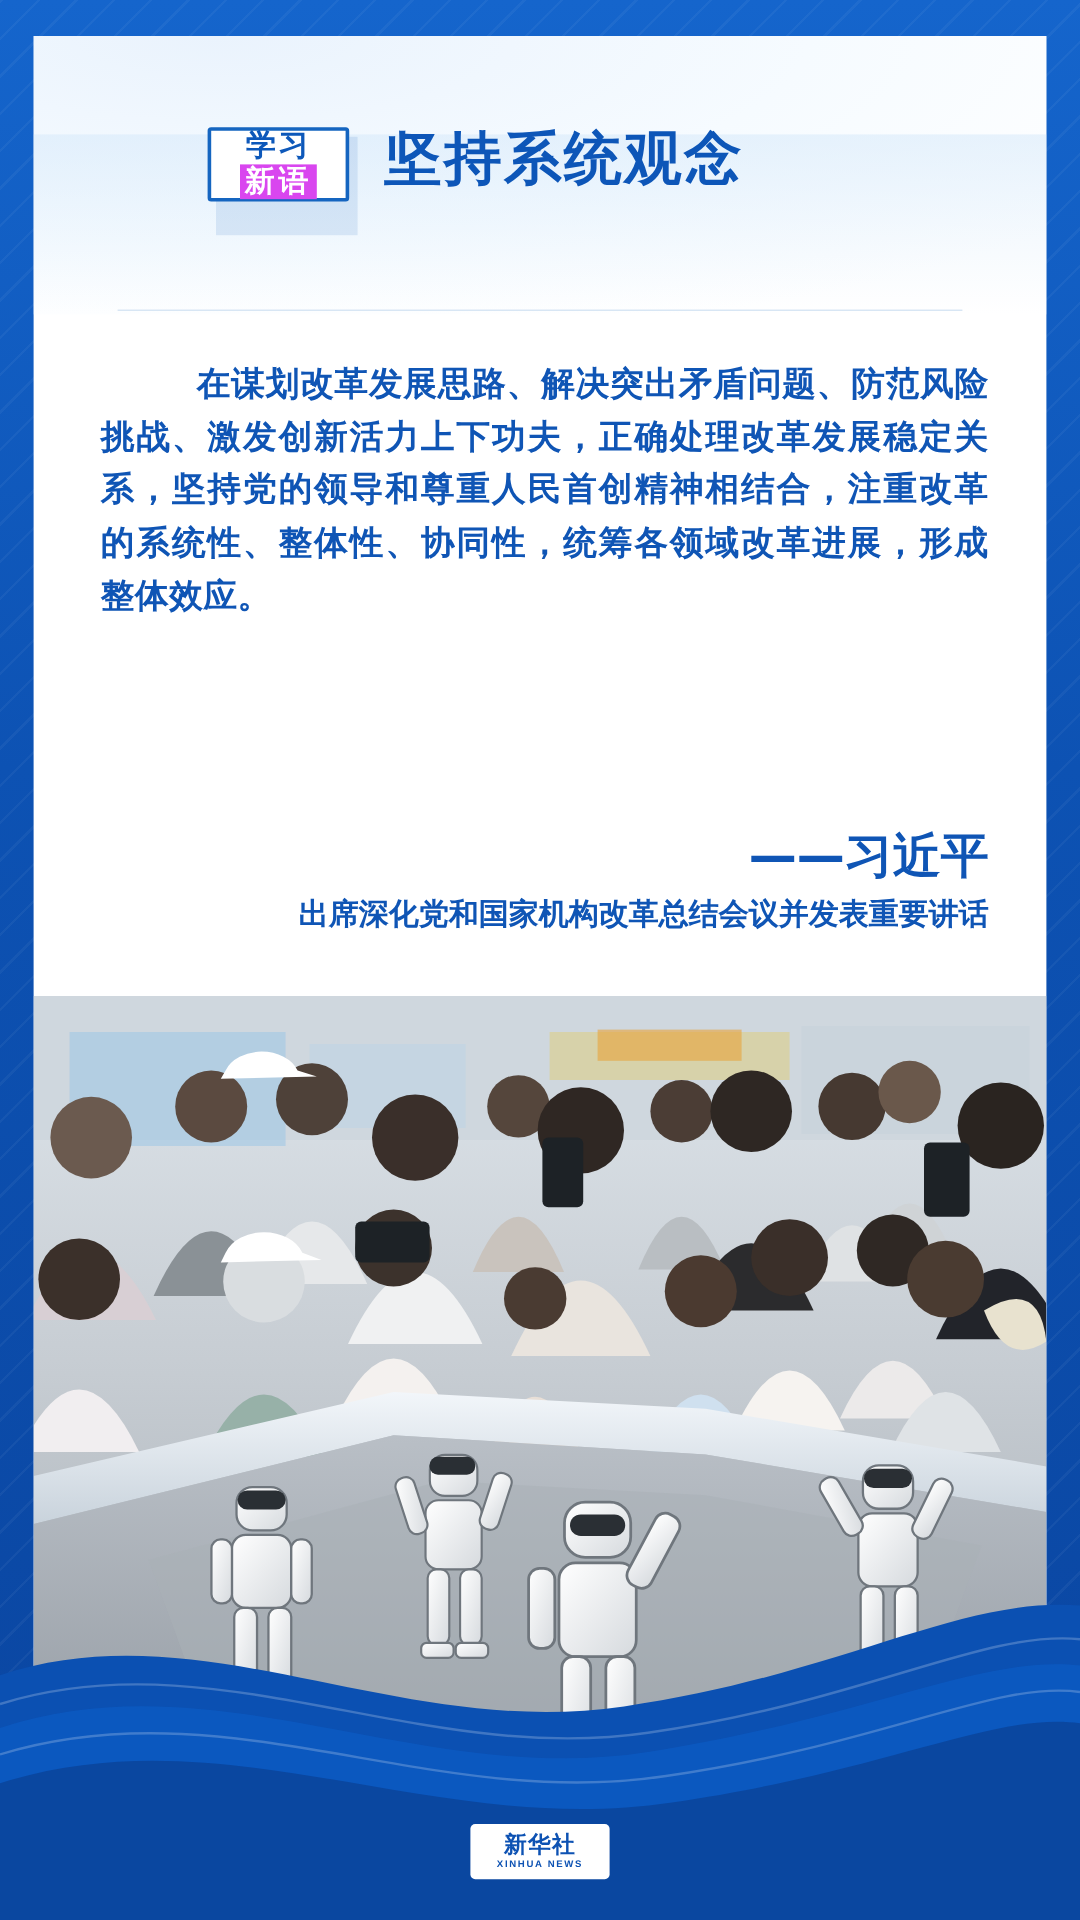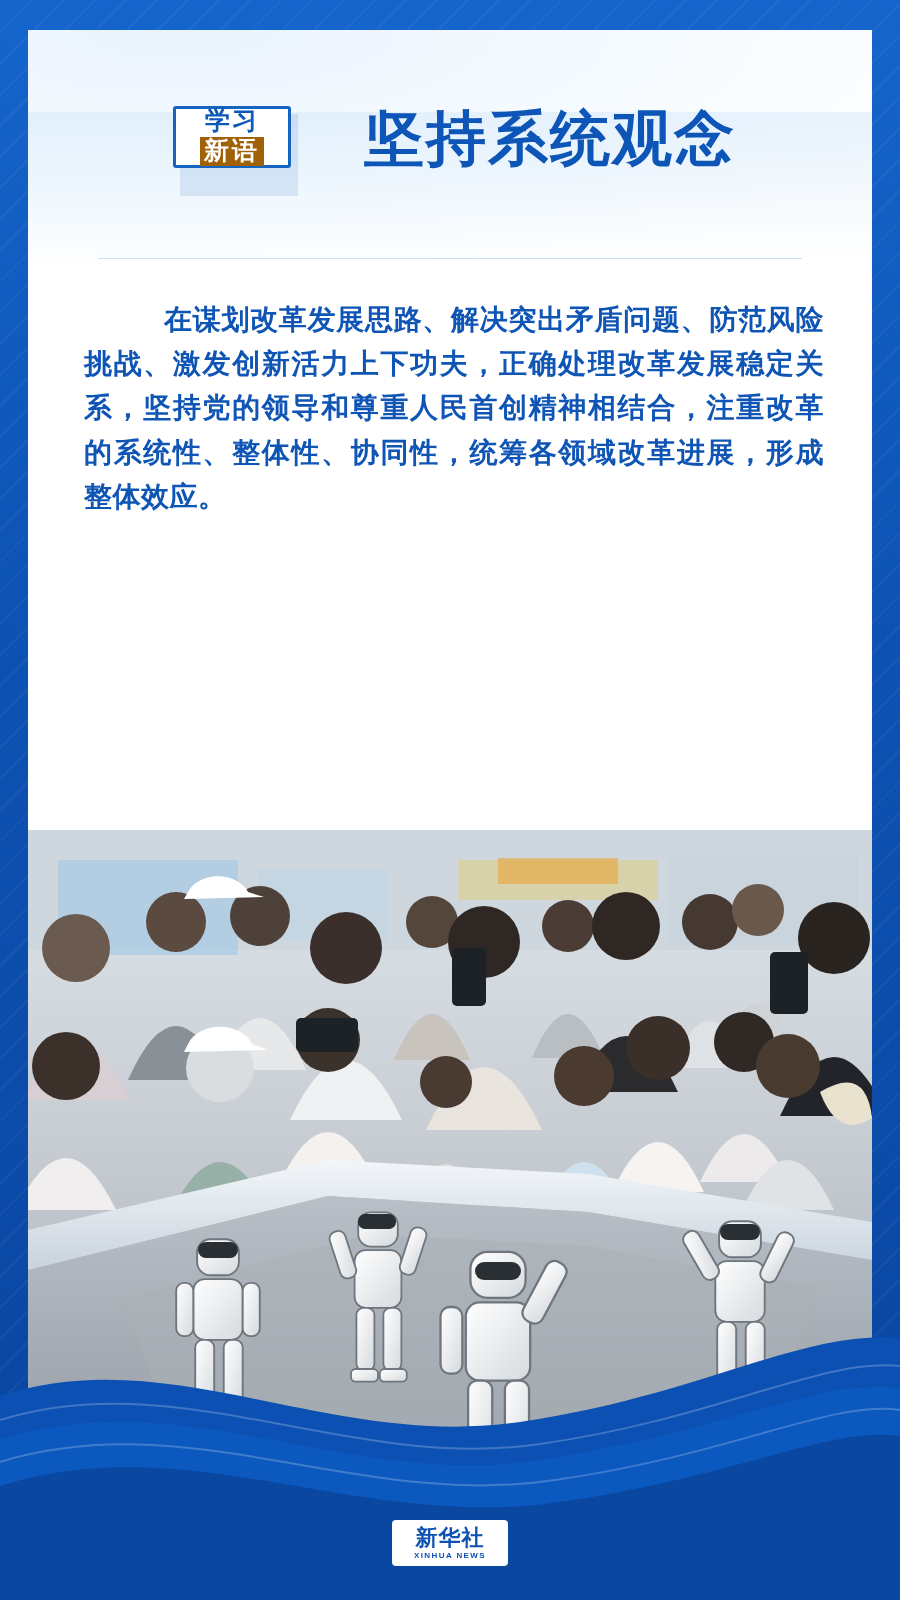--- a/index.html
+++ b/index.html
@@ -77,49 +77,48 @@
   }
   .logo .logo-line {
     font-family: "DejaVu Sans", "Liberation Sans", sans-serif;
     color: #0d58ba;
     font-weight: 700;
     letter-spacing: 2px;
     line-height: 1.05;
     font-size: 25px;
   }
   .logo .logo-line.second {
-    background: #a16207;
+    background: #d946ef;
     color: #ffffff;
     padding: 1px 4px 2px 4px;
     margin-top: 3px;
     letter-spacing: 3px;
   }
   .logo-shadow {
     position: absolute;
     left: 152px;
     top: 84px;
     width: 118px;
     height: 82px;
     background: rgba(21,101,192,0.12);
     z-index: 2;
   }
 
   .title {
     position: absolute;
     left: 292px;
     top: 78px;
     font-family: "DejaVu Sans", "Liberation Sans", sans-serif;
-    font-size: 60px;
+    font-size: 48px;
     font-weight: 700;
     color: #0d56b8;
     letter-spacing: 2px;
     line-height: 1;
     z-index: 3;
     white-space: nowrap;
-    margin-left: 44px;
   }
 
   .divider {
     position: absolute;
     left: 70px;
     top: 228px;
     width: 704px;
     height: 1px;
     background: #cfe0f2;
   }
@@ -201,21 +200,21 @@
     background: #ffffff;
     border-radius: 4px;
     display: flex;
     flex-direction: column;
     align-items: center;
     justify-content: center;
     z-index: 6;
   }
   .badge .cn {
     font-family: "DejaVu Sans", "Liberation Sans", sans-serif;
-    font-size: 22px;
+    font-size: 19px;
     font-weight: 700;
     color: #0d52b3;
     letter-spacing: 1px;
     line-height: 1;
   }
   .badge .en {
     font-family: "Liberation Sans", sans-serif;
     font-size: 8px;
     font-weight: 700;
     color: #0d52b3;
@@ -238,20 +237,22 @@
         <div class="logo-line">学习</div>
         <div class="logo-line second">新语</div>
       </div>
       <div class="title">坚持系统观念</div>
       <div class="divider"></div>
     </div>
 
     <div class="quote">在谋划改革发展思路、解决突出矛盾问题、防范风险挑战、激发创新活力上下功夫，正确处理改革发展稳定关系，坚持党的领导和尊重人民首创精神相结合，注重改革的系统性、整体性、协同性，统筹各领域改革进展，形成整体效应。</div>
 
     <div class="attrib">
+      <div class="name">——习近平</div>
+      <div class="event">出席深化党和国家机构改革总结会议并发表重要讲话</div>
     </div>
 
     <div class="photo">
       <svg width="844" height="700" viewBox="0 0 844 700" xmlns="http://www.w3.org/2000/svg" aria-hidden="true">
         <defs>
           <linearGradient id="bgHall" x1="0" y1="0" x2="0" y2="1">
             <stop offset="0%" stop-color="#dfe6ec"></stop>
             <stop offset="45%" stop-color="#c6ccd2"></stop>
             <stop offset="100%" stop-color="#9fa6ad"></stop>
           </linearGradient>

